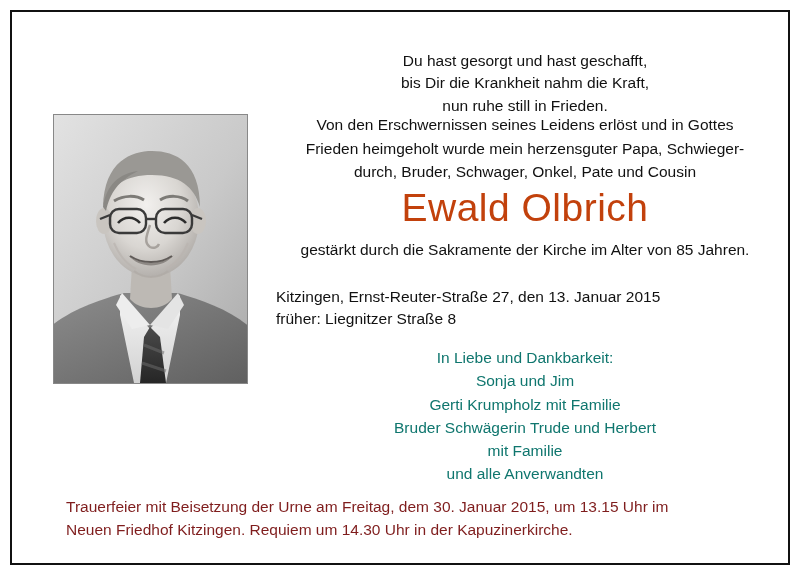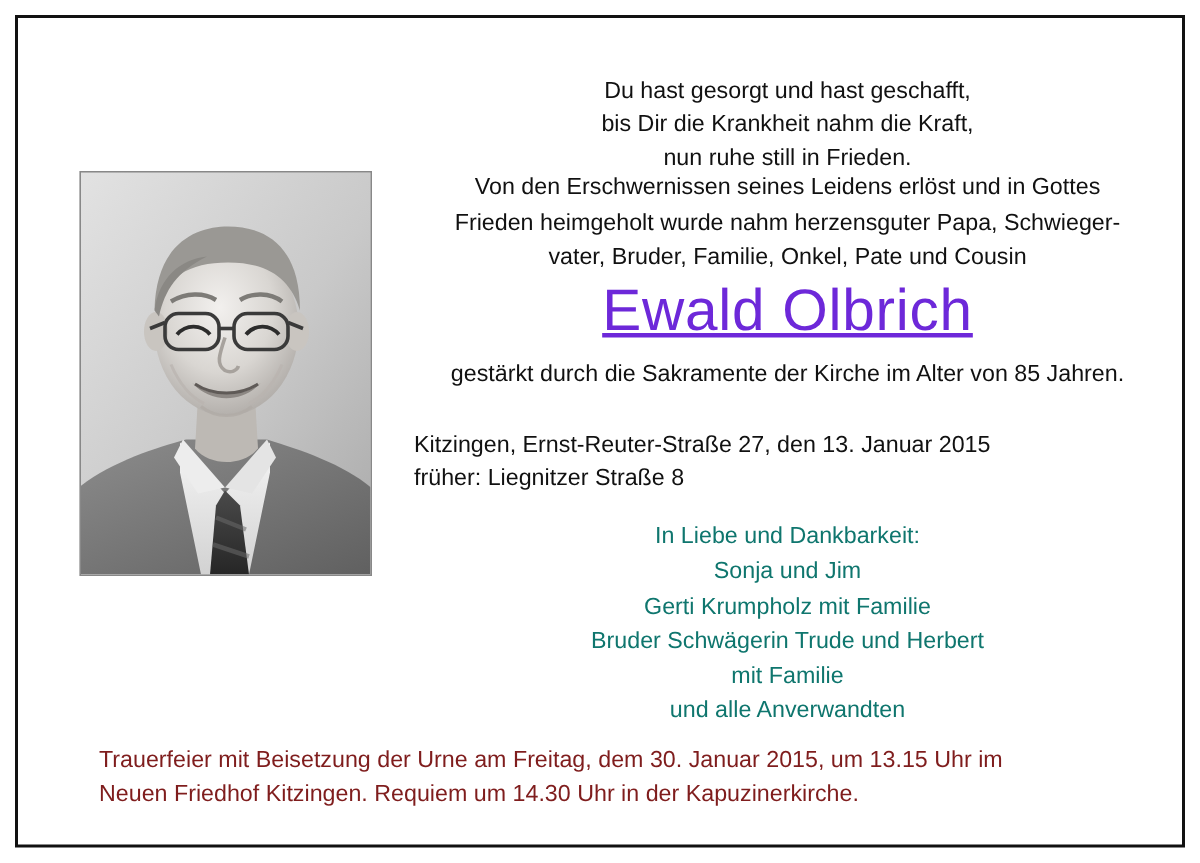--- a/index.html
+++ b/index.html
@@ -66,22 +66,21 @@
   }
   .name {
     position: absolute;
     left: 274px;
     top: 186px;
     width: 502px;
     text-align: center;
     font-size: 39px;
     line-height: 1.15;
     letter-spacing: 0.5px;
-    color: #6d28d9;
-    text-decoration: underline;
+    color: #c2410c;
   }
   .sacrament {
     position: absolute;
     left: 274px;
     top: 239px;
     width: 502px;
     text-align: center;
     font-size: 15.5px;
     line-height: 1.4;
     color: #111;
@@ -203,22 +202,22 @@
   </div>
 
   <div class="verse">
     <span class="line">Du hast gesorgt und hast geschafft,</span>
     <span class="line">bis Dir die Krankheit nahm die Kraft,</span>
     <span class="line">nun ruhe still in Frieden.</span>
   </div>
 
   <div class="intro">
     <span class="line">Von den Erschwernissen seines Leidens erlöst und in Gottes</span>
-    <span class="line">Frieden heimgeholt wurde nahm herzensguter Papa, Schwieger-</span>
-    <span class="line">vater, Bruder, Familie, Onkel, Pate und Cousin</span>
+    <span class="line">Frieden heimgeholt wurde mein herzensguter Papa, Schwieger-</span>
+    <span class="line">durch, Bruder, Schwager, Onkel, Pate und Cousin</span>
   </div>
 
   <div class="name">Ewald Olbrich</div>
 
   <div class="sacrament">gestärkt durch die Sakramente der Kirche im Alter von 85 Jahren.</div>
 
   <div class="address">
     <span class="line">
       <b>Kitzingen,</b><span> Ernst-Reuter-Straße 27, den 13. Januar 2015</span>
     </span>

